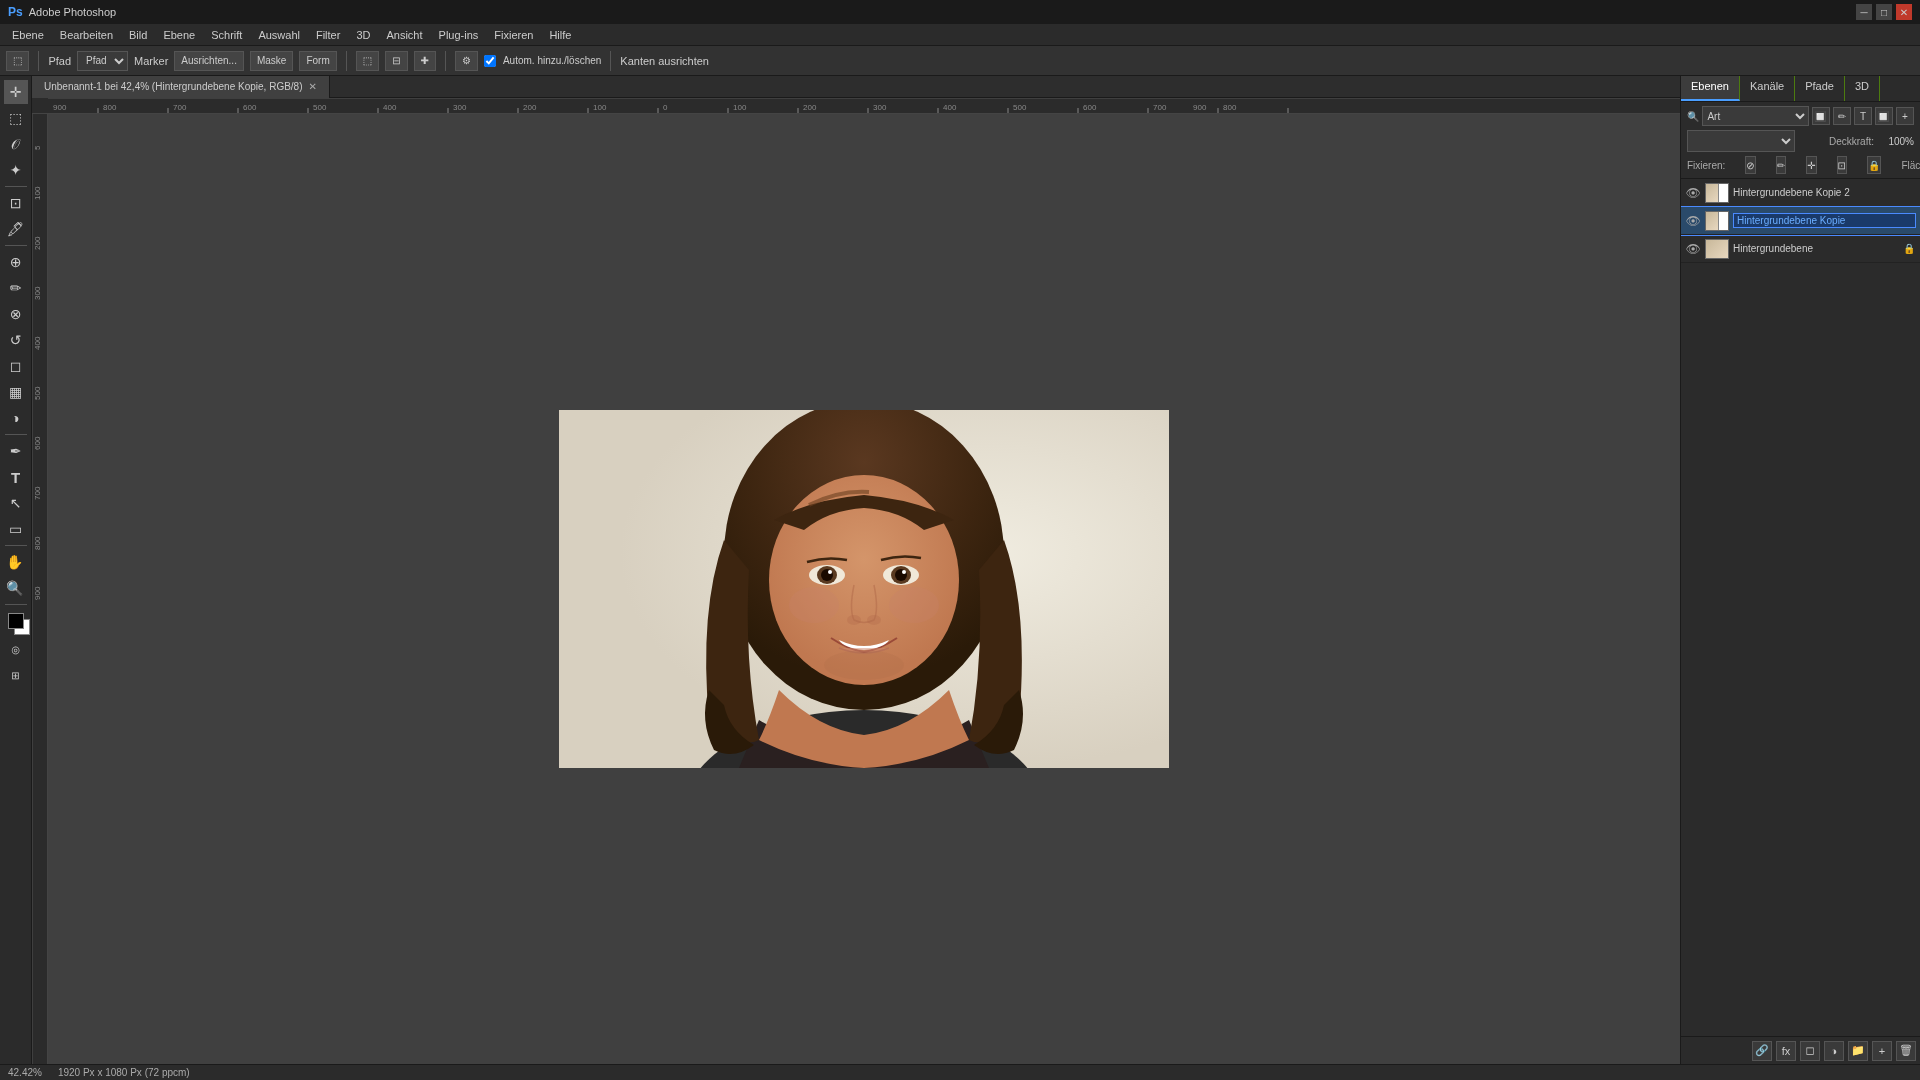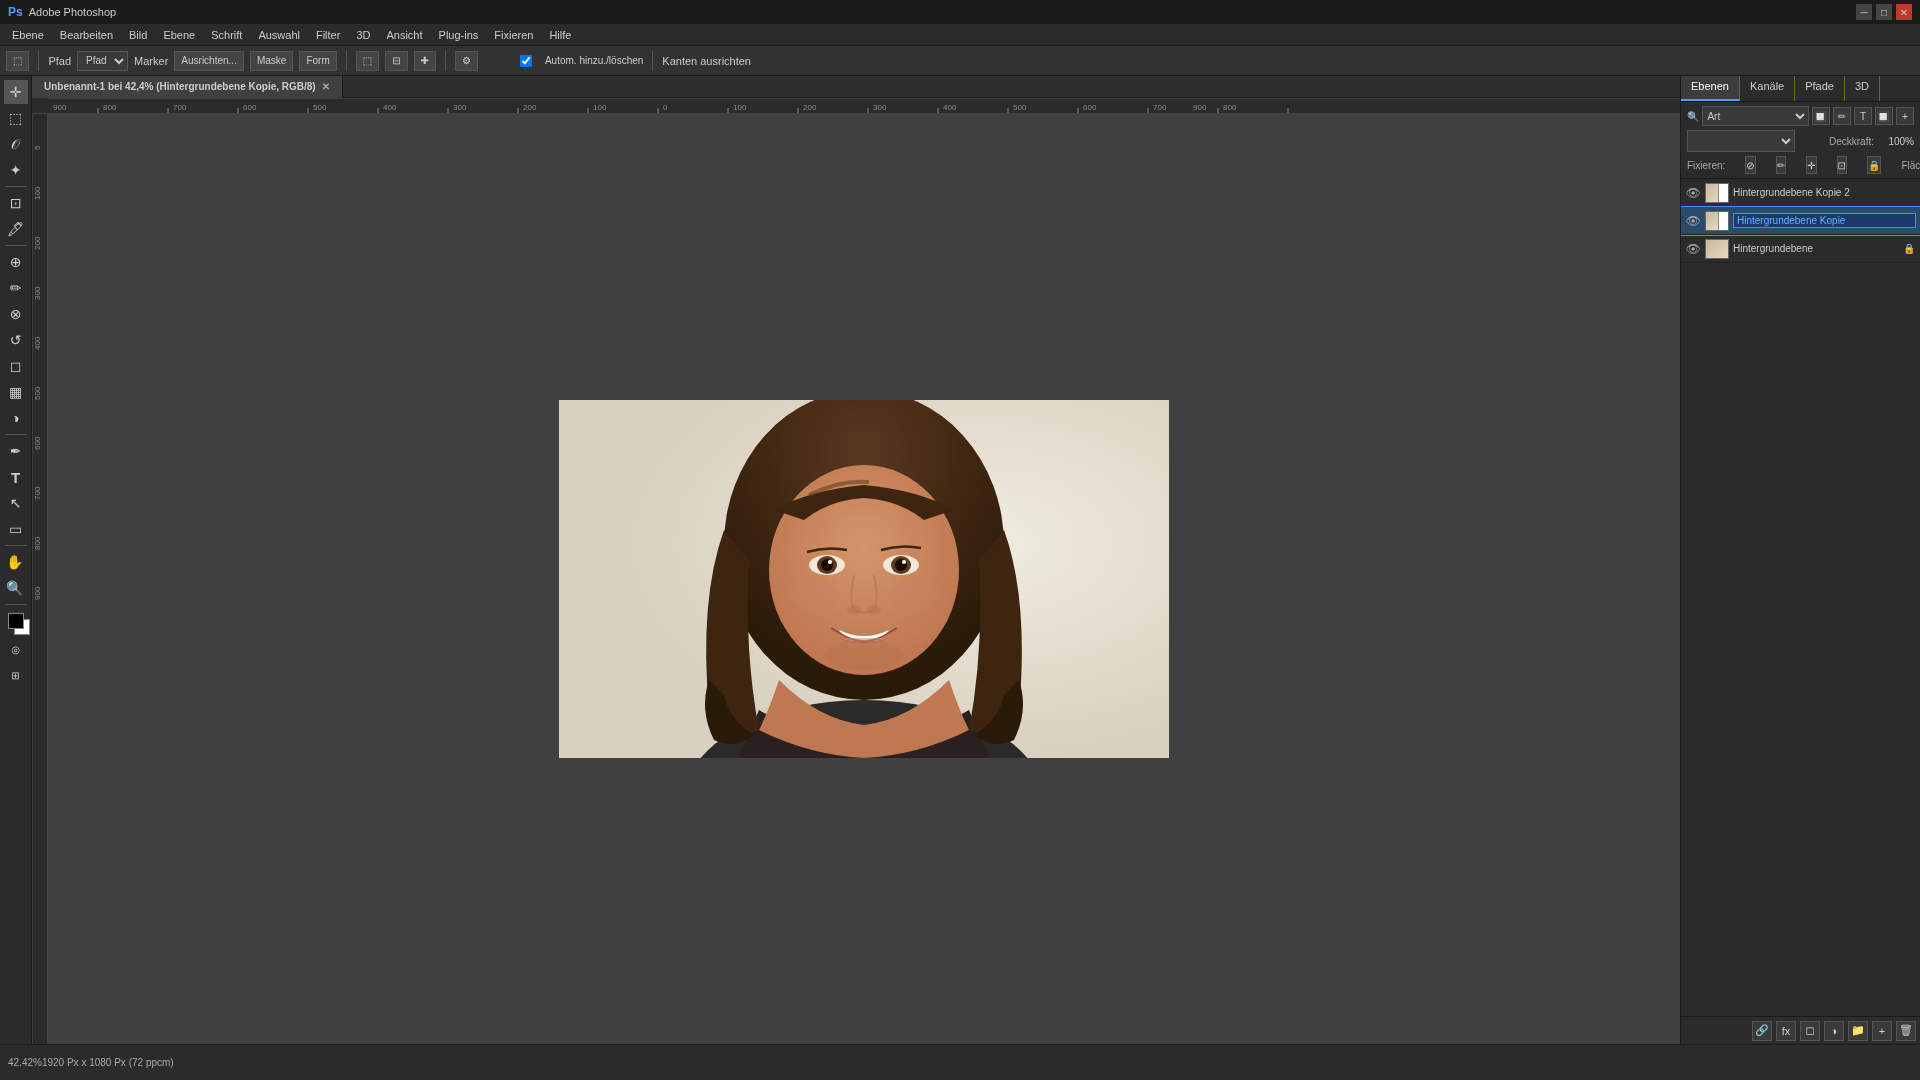--- a/index.html
+++ b/index.html
@@ -32,21 +32,21 @@
     .tool-sep { width: 22px; height: 1px; background: #555; margin: 2px 0; }
 
     
     #canvas-area { flex: 1; display: flex; flex-direction: column; position: relative; }
     #ruler-top { height: 16px; background: #2b2b2b; border-bottom: 1px solid #444; display: flex; align-items: flex-end; padding-left: 16px; overflow: hidden; }
     #canvas-with-ruler { flex: 1; display: flex; }
     #ruler-left { width: 16px; background: #2b2b2b; border-right: 1px solid #444; overflow: hidden; position: relative; }
     #canvas-viewport { flex: 1; background: #404040; overflow: hidden; position: relative; }
     
     
-    #tab-bar { height: 22px; background: #2d2d2d; border-bottom: 1px solid #1a1a1a; display: flex; align-items: center; font-weight: bold; }
+    #tab-bar { height: 22px; background: #2d2d2d; border-bottom: 1px solid #1a1a1a; display: flex; align-items: center; }
     .canvas-tab { height: 22px; padding: 0 12px; background: #3c3c3c; border-right: 1px solid #1a1a1a; font-size: 10px; color: #ccc; display: flex; align-items: center; gap: 6px; cursor: pointer; }
     .canvas-tab.active { background: #404040; }
     .tab-close { color: #aaa; font-size: 10px; cursor: pointer; }
 
     
     #photo-container { position: absolute; left: 50%; top: 50%; transform: translate(-50%, -50%); width: 610px; height: 358px; background: #f5f0e8; display: flex; align-items: center; justify-content: center; overflow: hidden; }
 
     
     #photo-bg { width: 100%; height: 100%; background: linear-gradient(135deg, #e8e0d0 0%, #f0ebe0 40%, #ded8cc 100%); position: relative; display: flex; align-items: center; justify-content: center; }
 
@@ -75,21 +75,21 @@
     .layer-vis { width: 16px; height: 16px; display: flex; align-items: center; justify-content: center; font-size: 12px; color: #aaa; cursor: pointer; }
     .layer-thumb { width: 24px; height: 20px; background: #555; border: 1px solid #666; display: flex; align-items: center; justify-content: center; flex-shrink: 0; }
     .layer-name { font-size: 10px; color: #ccc; flex: 1; white-space: nowrap; overflow: hidden; text-overflow: ellipsis; }
     .layer-name-editing { font-size: 10px; background: #1a3a6a; color: #6aadff; border: 1px solid #4a8aff; padding: 1px 3px; flex: 1; }
 
     
     #layers-bottom { height: 28px; background: #2b2b2b; border-top: 1px solid #1a1a1a; display: flex; align-items: center; justify-content: flex-end; padding: 0 4px; gap: 4px; }
     .layer-action-btn { width: 20px; height: 20px; background: #3a3a3a; border: 1px solid #555; color: #ccc; font-size: 11px; cursor: pointer; display: flex; align-items: center; justify-content: center; }
 
     
-    #status-bar { height: 36px; background: #2b2b2b; border-top: 1px solid #1a1a1a; display: flex; align-items: center; padding: 0 8px; }
+    #status-bar { height: 16px; background: #2b2b2b; border-top: 1px solid #1a1a1a; display: flex; align-items: center; padding: 0 8px; gap: 16px; }
     .status-text { font-size: 10px; color: #aaa; }
 
     
     .ruler-top-svg { width: 100%; height: 100%; }
     .ruler-left-svg { width: 100%; height: 100%; }
 
     
     #color-swatches { display: flex; flex-direction: column; align-items: center; margin-top: 4px; position: relative; }
     .color-fg { width: 16px; height: 16px; background: #000; border: 1px solid #888; position: relative; z-index: 2; }
     .color-bg { width: 16px; height: 16px; background: #fff; border: 1px solid #888; position: absolute; top: 6px; left: 6px; z-index: 1; }
@@ -139,21 +139,21 @@
   <span class="options-label">Marker</span>
   <button class="options-btn">Ausrichten...</button>
   <button class="options-btn">Maske</button>
   <button class="options-btn">Form</button>
   <div class="options-sep"></div>
   <button class="options-btn">⬚</button>
   <button class="options-btn">⊟</button>
   <button class="options-btn">✚</button>
   <div class="options-sep"></div>
   <button class="options-btn">⚙</button>
-  <label style="display:flex;align-items:center;gap:13px;font-size:10px;color:#ccc;margin-left:36px;">
+  <label style="display:flex;align-items:center;gap:7px;font-size:10px;color:#ccc;">
     <input type="checkbox" checked="" style="width: 12px; height: 12px;">
     <span>Autom. hinzu./löschen</span>
   </label>
   <div class="options-sep"></div>
   <span class="options-label">Kanten ausrichten</span>
 </div>
 
 <div id="main-content">
 
   <div id="toolbox">

